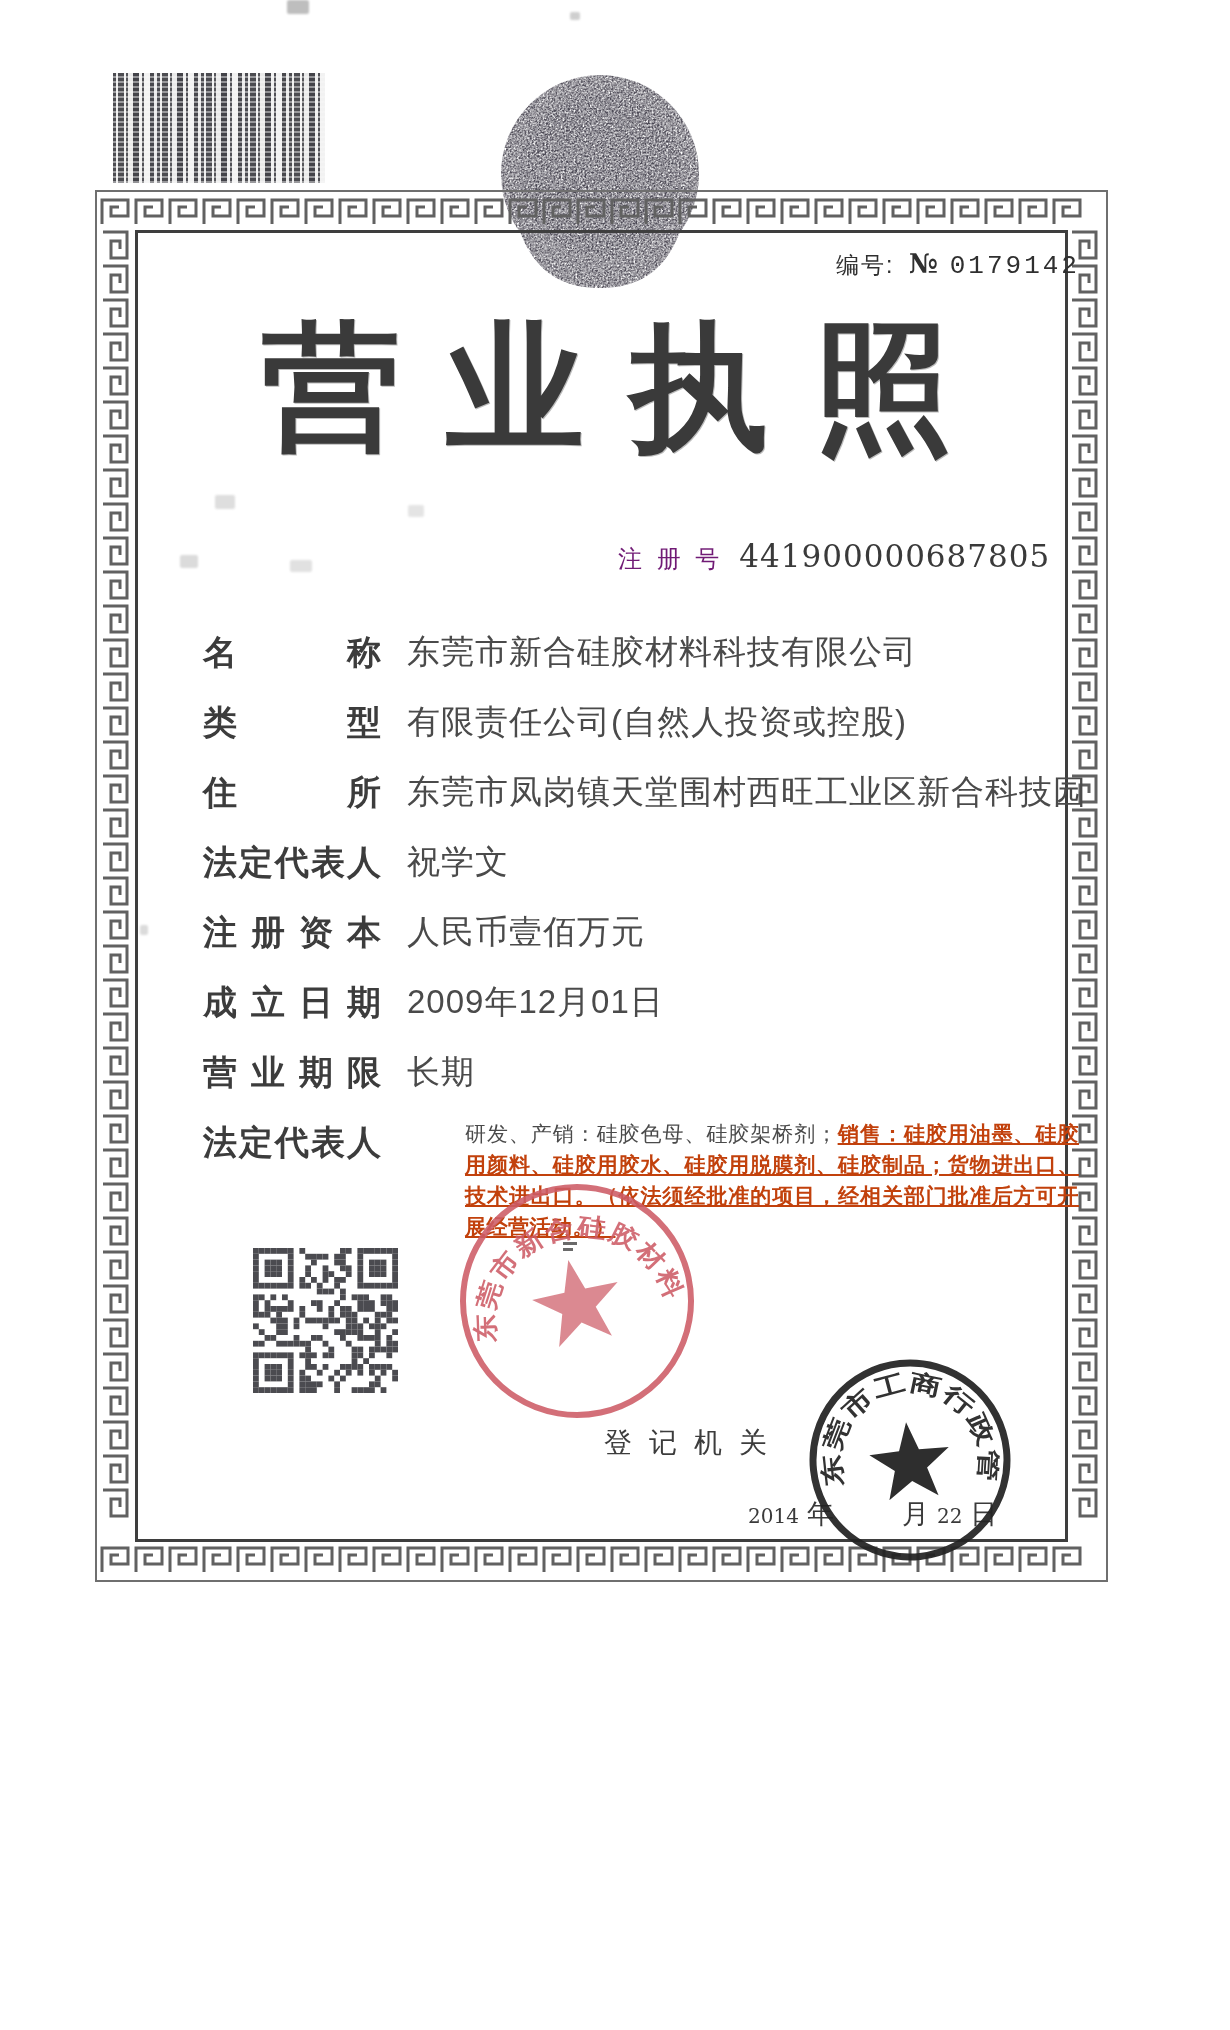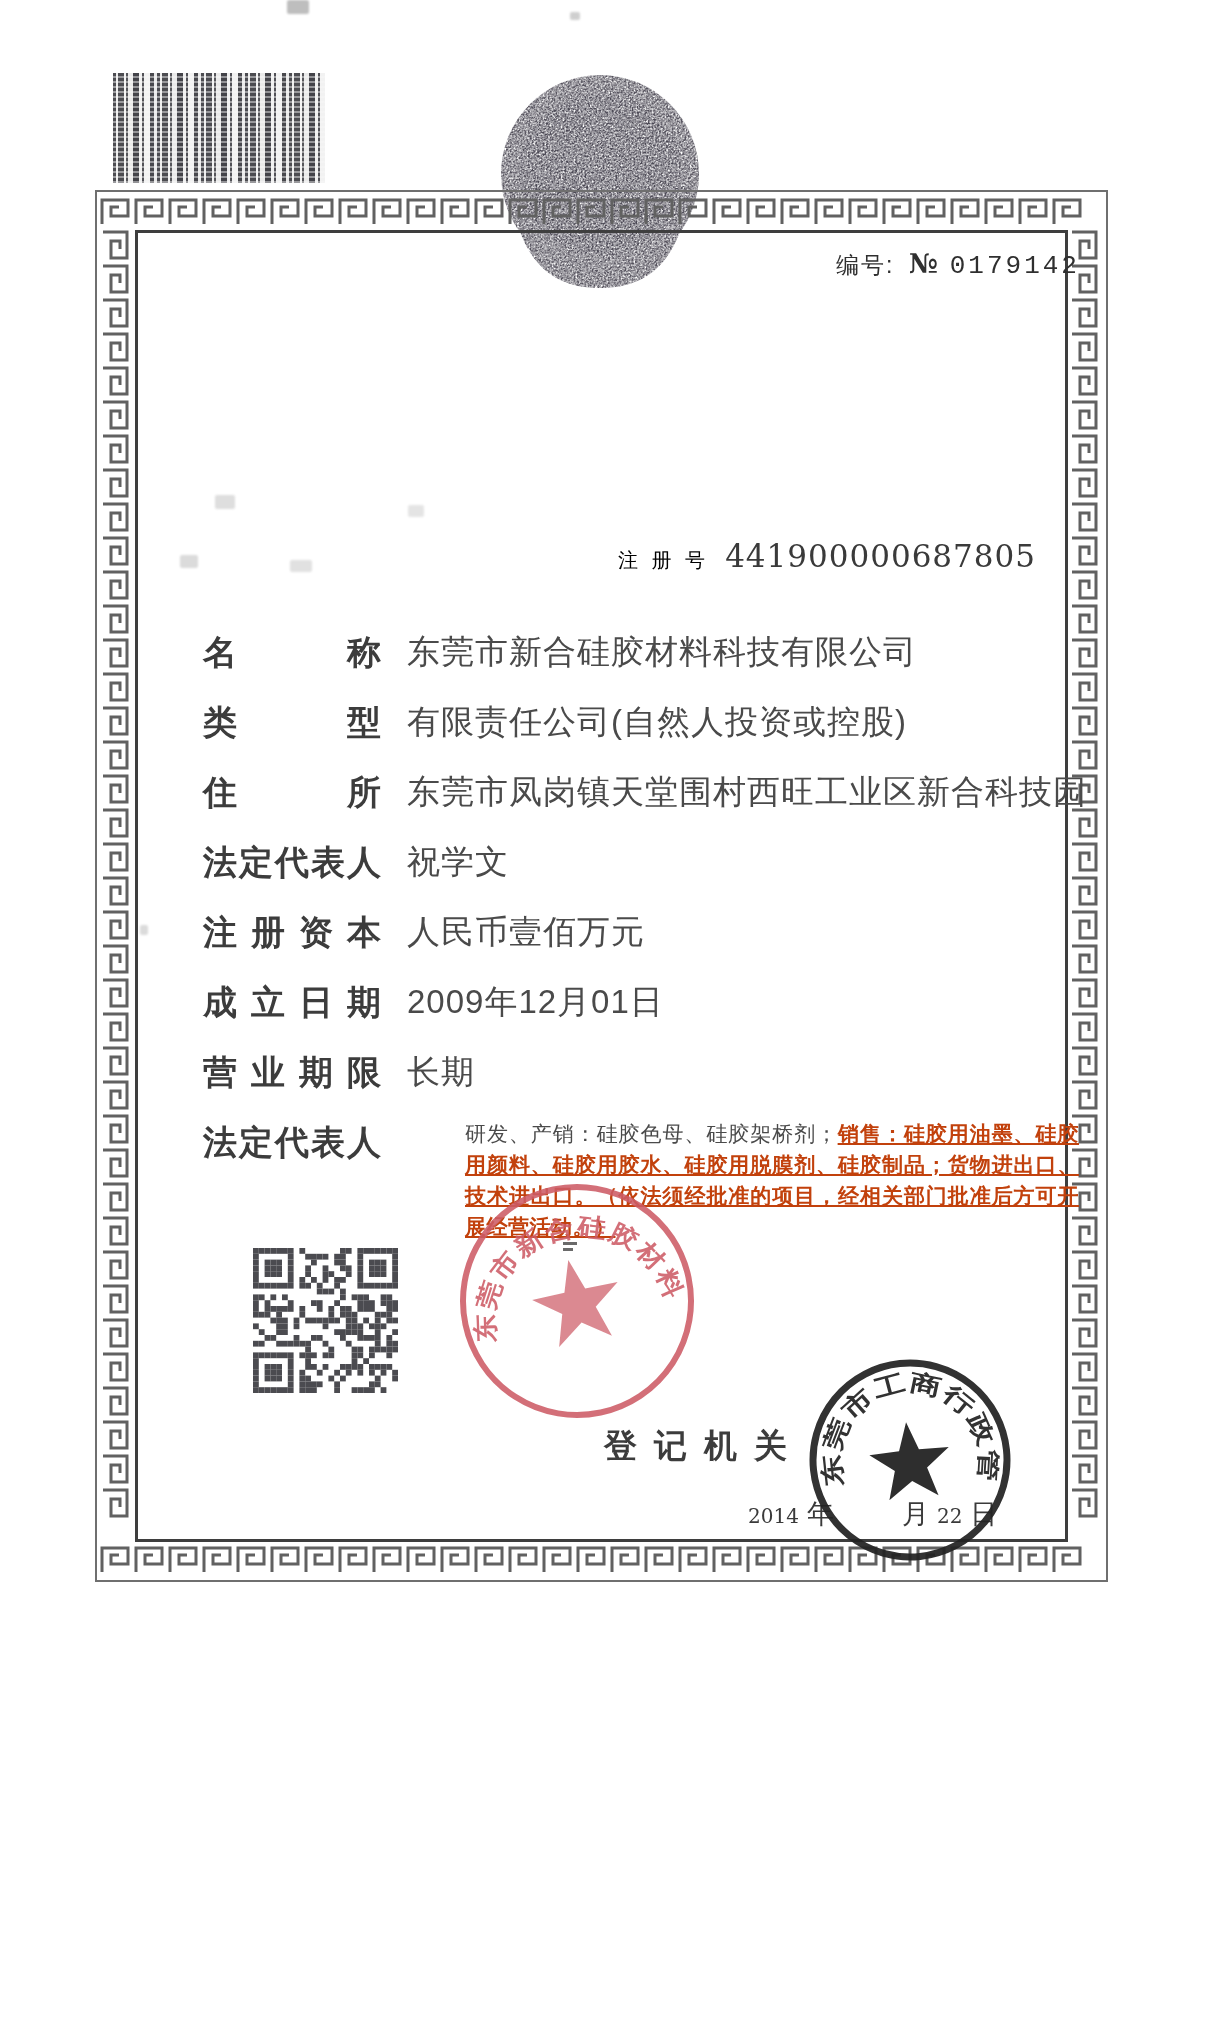--- a/index.html
+++ b/index.html
@@ -29,37 +29,37 @@
 
   .serial{left:836px;top:248px;font-size:23px;color:#2f2f2f;letter-spacing:2px;white-space:nowrap;}
   .serial .sym{font-family:"DejaVu Serif",serif;font-weight:bold;font-size:27px;margin:0 10px 0 14px;}
   .serial .num{font-family:Liberation Mono, monospace;font-size:26px;letter-spacing:3px;}
 
   .title{left:262px;top:310px;width:690px;font-size:138px;line-height:1.12;font-weight:bold;color:#3a3a3a;
          text-align:justify;text-align-last:justify;text-justify:inter-character;white-space:nowrap;
          text-shadow:1px 1px 0 rgba(60,60,60,.35);}
 
   .regline{left:618px;top:538px;white-space:nowrap;}
-  .regline .rlabel{font-size:20px;color:#000000;letter-spacing:4px;}
+  .regline .rlabel{font-size:24px;color:#701a75;letter-spacing:4px;}
   .regline .rnum{font-family:"DejaVu Serif",serif;font-size:31px;color:#3a3a3a;margin-left:16px;letter-spacing:1px;}
 
   .row{position:absolute;left:0;width:100%;}
   .flabel{position:absolute;left:203px;width:178px;font-size:34px;font-weight:600;color:#3c3c3c;
           text-align:justify;text-align-last:justify;text-justify:inter-character;}
   .fvalue{position:absolute;left:407px;width:640px;font-size:33px;color:#4a4a4a;letter-spacing:1px;white-space:nowrap;}
   .scope{position:absolute;left:465px;top:-2px;width:614px;font-size:21px;line-height:31px;color:#4a4a4a;
          white-space:normal;letter-spacing:.5px;text-align:justify;}
   .scope .bold{font-weight:700;color:#c2410c;text-decoration:underline;}
 
   .qr{left:253px;top:1248px;}
 
   .seal-red{left:452px;top:1176px;transform:rotate(-12deg);opacity:.88;}
   .seal-black{left:806px;top:1356px;transform:rotate(-6deg);opacity:.93;}
 
-  .registrar{left:604px;top:1424px;font-size:33px;font-weight:700;color:#3c3c3c;letter-spacing:17px;white-space:nowrap;}
+  .registrar{left:604px;top:1424px;font-size:28px;font-weight:400;color:#3c3c3c;letter-spacing:17px;white-space:nowrap;}
   .dateline{left:748px;top:1496px;font-size:27px;color:#3a3a3a;white-space:nowrap;}
   .dateline .digit{font-family:"DejaVu Serif",serif;font-size:20px;}
   .dateline .gap{display:inline-block;width:52px;}
   .dateline .sp{margin:0 8px;}
 
   .footer-left{left:100px;top:1608px;font-size:17px;color:#4c4c4c;letter-spacing:1px;}
   .footer-left .url{font-family:"Liberation Mono","DejaVu Sans Mono",monospace;font-size:16px;}
   .footer-right{left:688px;top:1604px;font-size:20px;font-weight:600;color:#3b3b3b;letter-spacing:2px;}
 
   .smudge{background:#8a8a8a;border-radius:2px;filter:blur(1px);}
@@ -112,20 +112,21 @@
             <path d="M3,29 V5 H29 V21 H12 V12 H20 M37,29 V5 H63 V21 H46 V12 H54 M71,29 V5 H97 V21 H80 V12 H88 M105,29 V5 H131 V21 H114 V12 H122 M139,29 V5 H165 V21 H148 V12 H156 M173,29 V5 H199 V21 H182 V12 H190 M207,29 V5 H233 V21 H216 V12 H224 M241,29 V5 H267 V21 H250 V12 H258 M275,29 V5 H301 V21 H284 V12 H292 M309,29 V5 H335 V21 H318 V12 H326 M343,29 V5 H369 V21 H352 V12 H360 M377,29 V5 H403 V21 H386 V12 H394 M411,29 V5 H437 V21 H420 V12 H428 M445,29 V5 H471 V21 H454 V12 H462 M479,29 V5 H505 V21 H488 V12 H496 M513,29 V5 H539 V21 H522 V12 H530 M547,29 V5 H573 V21 H556 V12 H564 M581,29 V5 H607 V21 H590 V12 H598 M615,29 V5 H641 V21 H624 V12 H632 M649,29 V5 H675 V21 H658 V12 H666 M683,29 V5 H709 V21 H692 V12 H700 M717,29 V5 H743 V21 H726 V12 H734 M751,29 V5 H777 V21 H760 V12 H768 M785,29 V5 H811 V21 H794 V12 H802 M819,29 V5 H845 V21 H828 V12 H836 M853,29 V5 H879 V21 H862 V12 H870 M887,29 V5 H913 V21 H896 V12 H904 M921,29 V5 H947 V21 H930 V12 H938 M955,29 V5 H981 V21 H964 V12 H972 M989,29 V5 H1015 V21 H998 V12 H1006 M1023,29 V5 H1049 V21 H1032 V12 H1040 M1057,29 V5 H1083 V21 H1066 V12 H1074 M1091,29 V5 H1117 V21 H1100 V12 H1108 M1125,29 V5 H1151 V21 H1134 V12 H1142 M1159,29 V5 H1185 V21 H1168 V12 H1176 M1193,29 V5 H1219 V21 H1202 V12 H1210 M1227,29 V5 H1253 V21 H1236 V12 H1244 M1261,29 V5 H1287 V21 H1270 V12 H1278 " fill="none" stroke="#616161" stroke-width="3"></path>
           </g>
         </svg></div>
     <div class="frame-inner"></div>
   </div>
 
   <div class="abs serial">
     <span>编号:</span><span class="sym">№</span><span class="num">0179142</span>
   </div>
 
+  <div class="abs title">营业执照</div>
 
   <div class="abs regline">
     <span class="rlabel">注 册 号</span><span class="rnum">441900000687805</span>
   </div>
 
   <div class="row" style="top:630px">
     <div class="flabel">名称</div>
     <div class="fvalue">东莞市新合硅胶材料科技有限公司</div>
   </div>
   <div class="row" style="top:700px">

